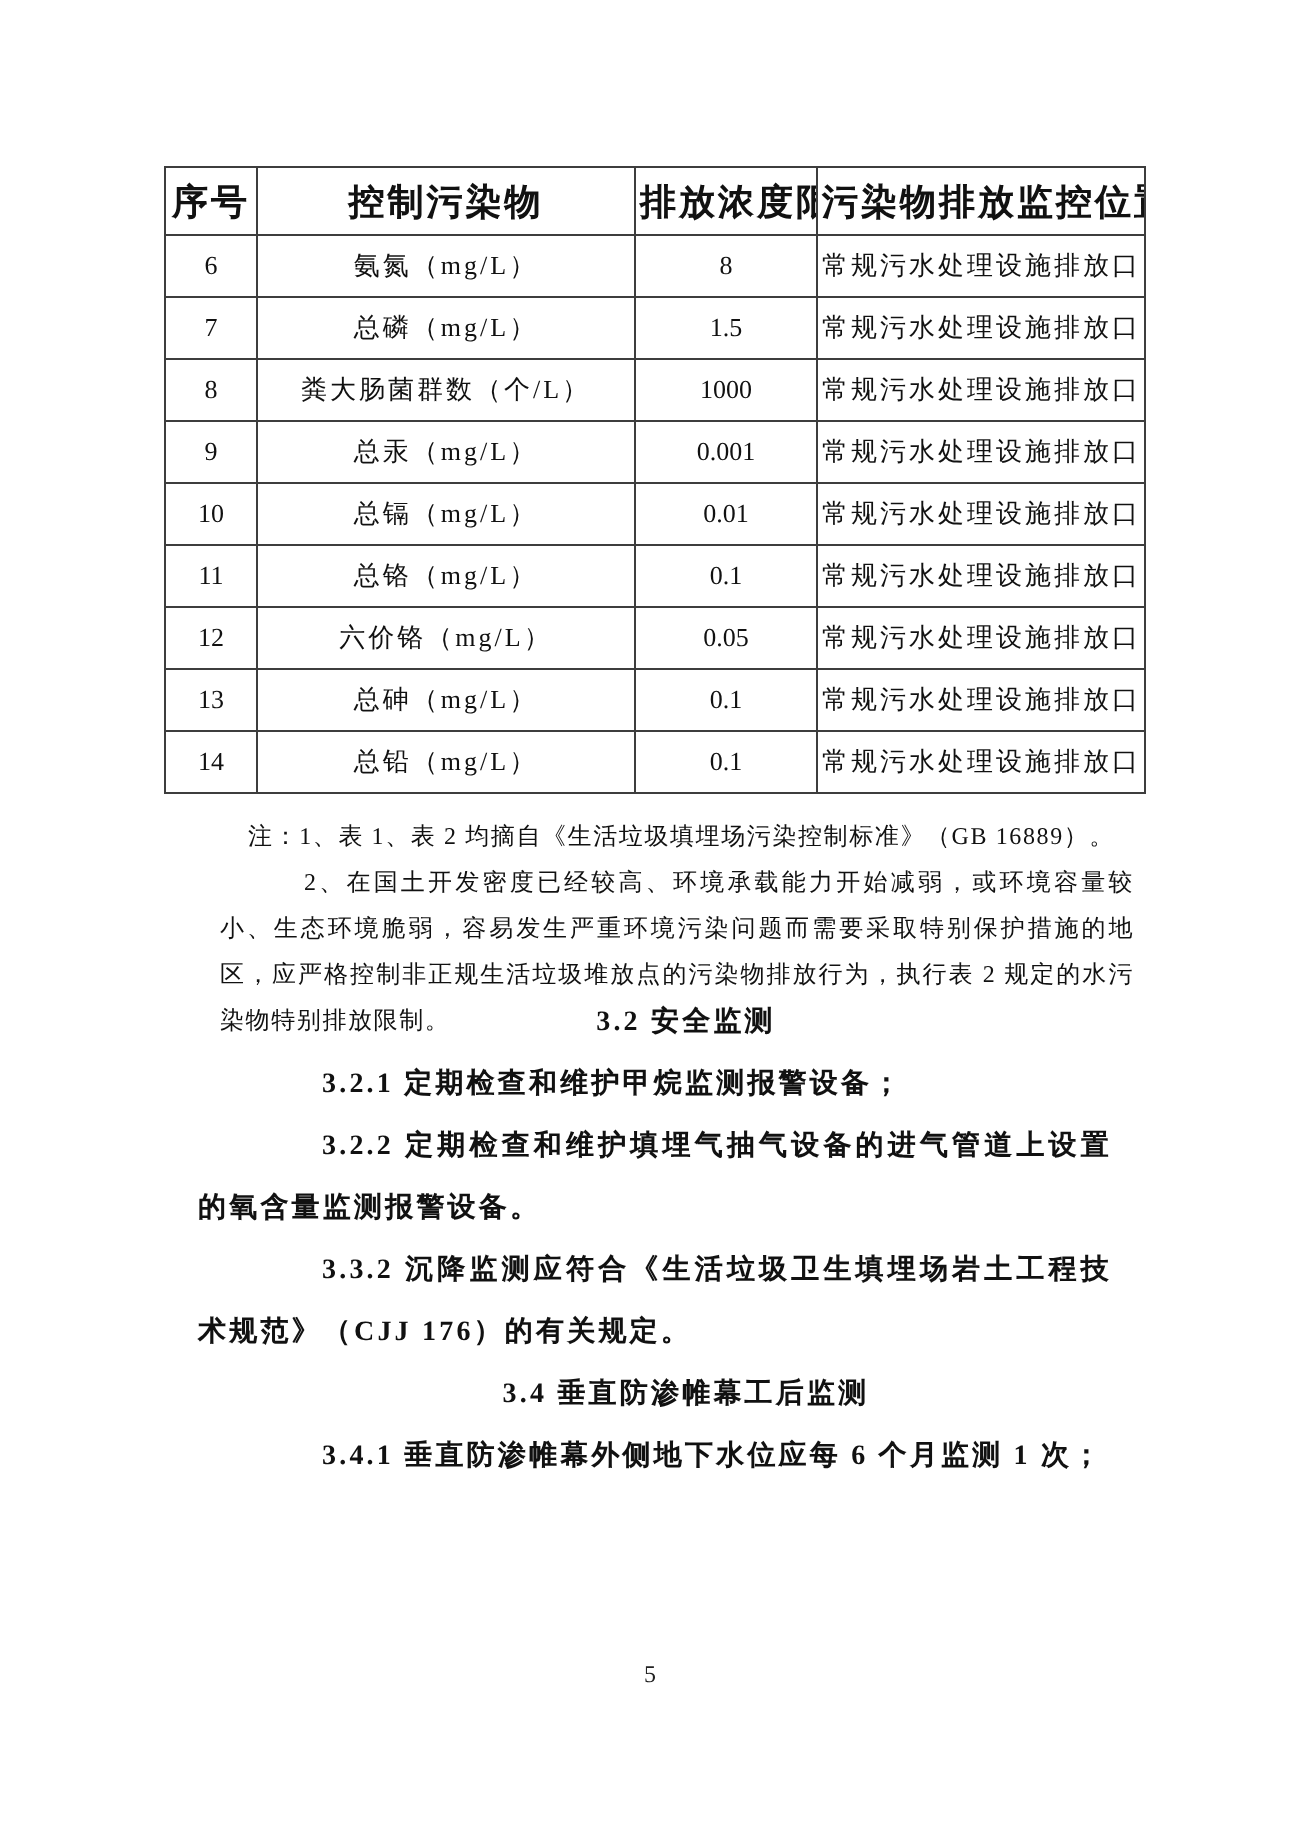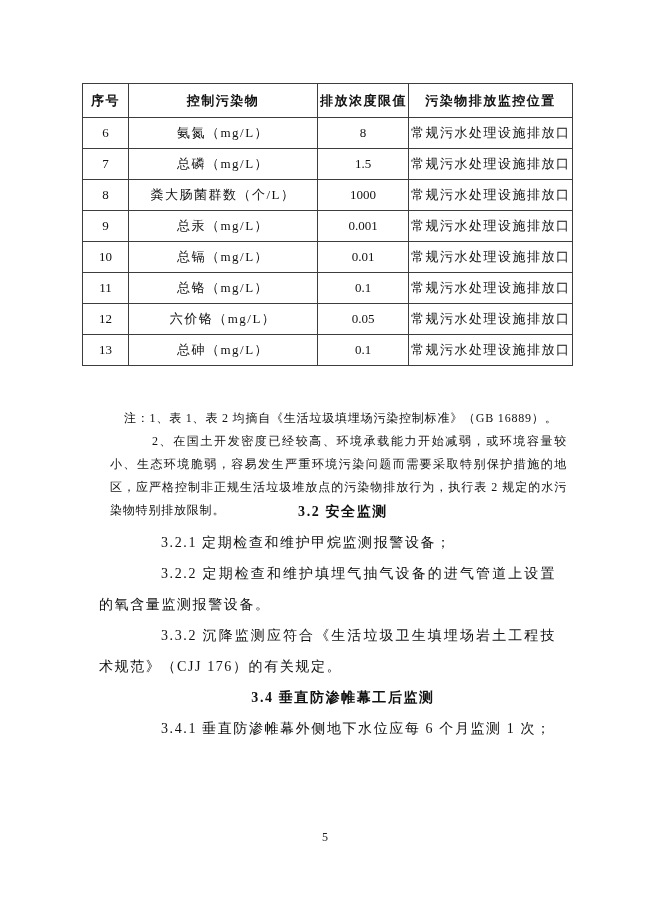--- a/index.html
+++ b/index.html
@@ -33,21 +33,21 @@
   .ptable th, .ptable td {
     border: 1px solid #3d3d3d;
     text-align: center;
     vertical-align: middle;
     padding: 0 2px;
     overflow: hidden;
     white-space: nowrap;
   }
   .ptable th {
     height: 34px;
-    font-size: 13px;
+    font-size: 18px;
     font-weight: bold;
     letter-spacing: 1.5px;
   }
   .ptable td {
     height: 31px;
     font-size: 13px;
     letter-spacing: 1.5px;
   }
   .ptable td.num { letter-spacing: 0; font-size: 13px; }
 
@@ -81,21 +81,21 @@
     line-height: 31px;
     letter-spacing: 1.6px;
     text-align: justify;
   }
   .body-text p.heading {
     padding-left: 31px;
     text-align: center;
     white-space: nowrap;
     font-weight: bold;
   }
-  .body-text p.item { text-indent: 62px; }
+  .body-text p.item { text-indent: 62px; font-weight: bold; }
 
   
   .page-number {
     position: absolute;
     left: 0;
     right: 0;
     top: 830px;
     text-align: center;
     font-size: 12px;
     color: #222222;
@@ -163,20 +163,26 @@
         <td>六价铬（mg/L）</td>
         <td class="num">0.05</td>
         <td>常规污水处理设施排放口</td>
       </tr>
       <tr>
         <td class="num">13</td>
         <td>总砷（mg/L）</td>
         <td class="num">0.1</td>
         <td>常规污水处理设施排放口</td>
       </tr>
+      <tr>
+        <td class="num">14</td>
+        <td>总铅（mg/L）</td>
+        <td class="num">0.1</td>
+        <td>常规污水处理设施排放口</td>
+      </tr>
     </tbody>
   </table>
 
   <div class="notes">
     <p class="note-1">注：1、表 1、表 2 均摘自《生活垃圾填埋场污染控制标准》（GB 16889）。</p>
     <p class="note-2">2、在国土开发密度已经较高、环境承载能力开始减弱，或环境容量较小、生态环境脆弱，容易发生严重环境污染问题而需要采取特别保护措施的地区，应严格控制非正规生活垃圾堆放点的污染物排放行为，执行表 2 规定的水污染物特别排放限制。</p>
   </div>
 
   <div class="body-text">
     <p class="heading">3.2 安全监测</p>

